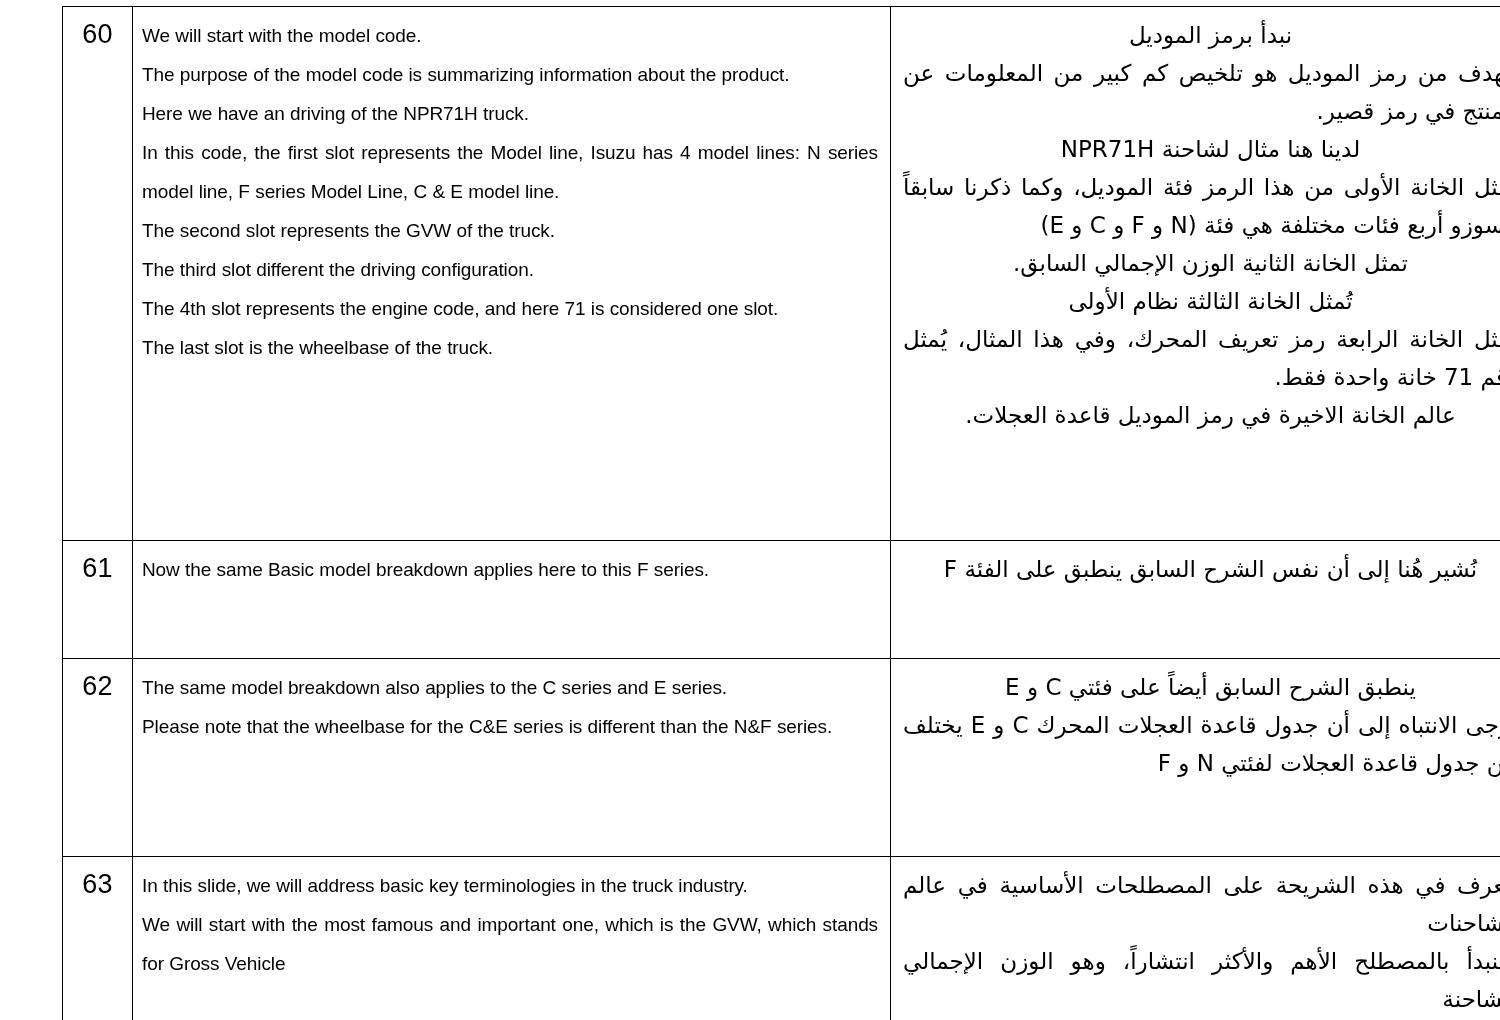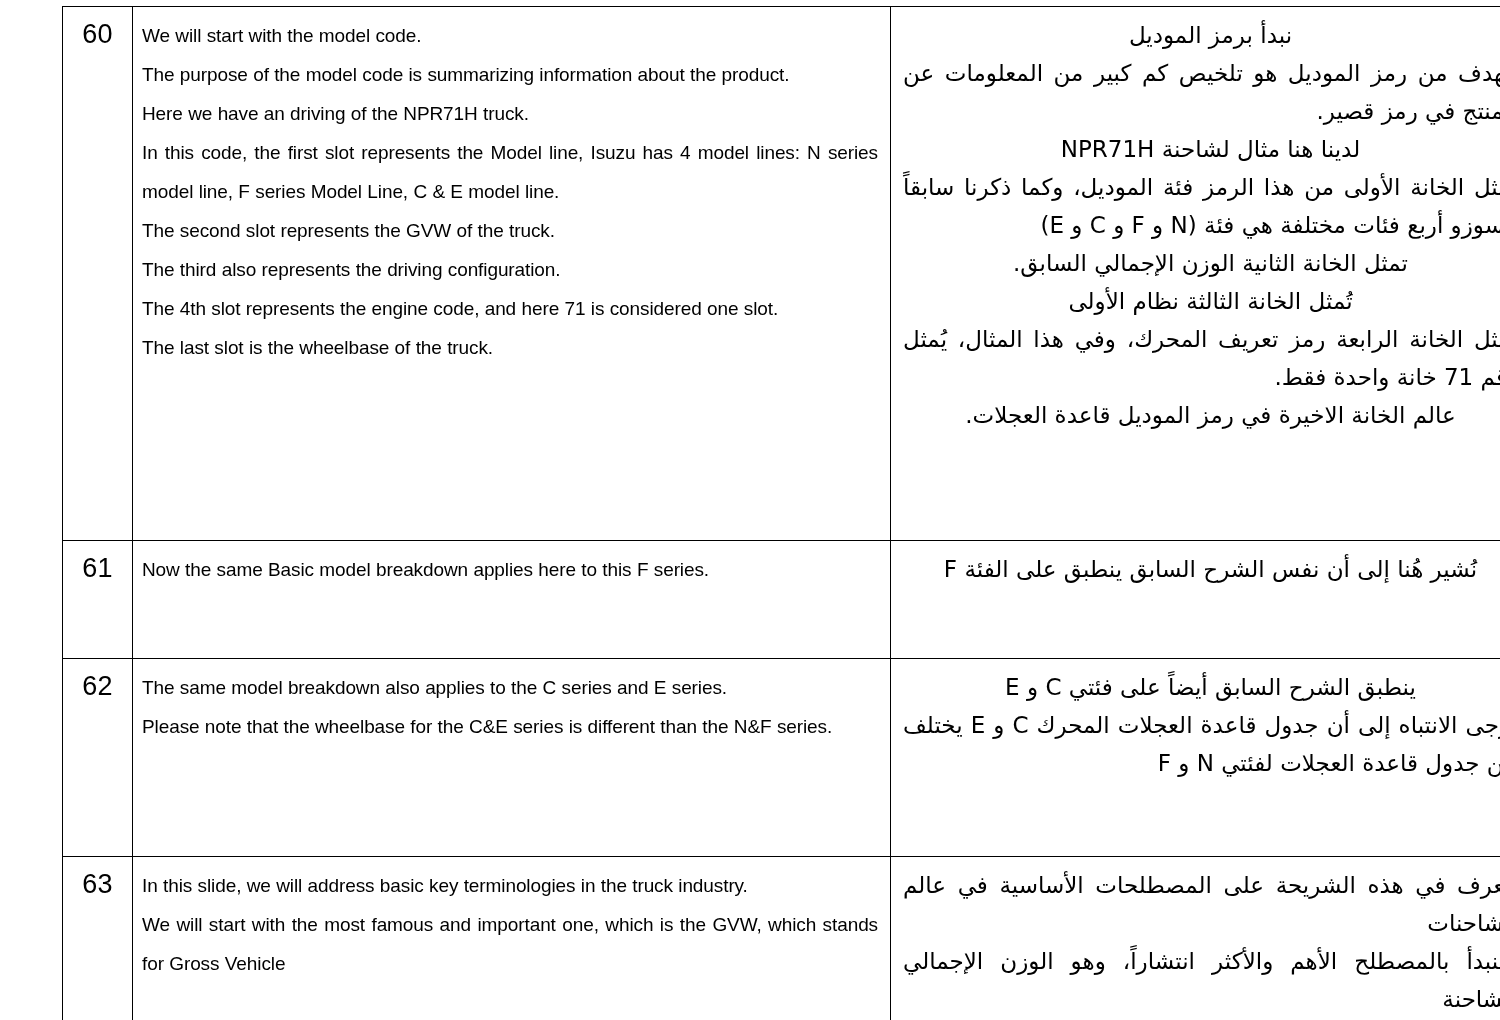--- a/index.html
+++ b/index.html
@@ -121,21 +121,21 @@
         <td class="cell-num">
           <span class="num-text">60</span>
         </td>
         <td class="cell-en">
           <div class="en-block">
             <p>We will start with the model code.</p>
             <p>The purpose of the model code is summarizing information about the product.</p>
             <p>Here we have an driving of the NPR71H truck.</p>
             <p>In this code, the first slot represents the Model line, Isuzu has 4 model lines: N series model line, F series Model Line, C &amp; E model line.</p>
             <p>The second slot represents the GVW of the truck.</p>
-            <p>The third also represents the driving configuration.</p>
+            <p>The third slot different the driving configuration.</p>
             <p>The 4th slot represents the engine code, and here 71 is considered one slot.</p>
             <p>The last slot is the wheelbase of the truck.</p>
           </div>
         </td>
         <td class="cell-ar">
           <div class="ar-block">
             <p class="center-last">نبدأ برمز الموديل</p>
             <p>الهدف من رمز الموديل هو تلخيص كم كبير من المعلومات عن المنتج في رمز قصير.</p>
             <p class="center-last">لدينا هنا مثال لشاحنة NPR71H</p>
             <p>تُمثل الخانة الأولى من هذا الرمز فئة الموديل، وكما ذكرنا سابقاً ايسوزو أربع فئات مختلفة هي فئة (N و F و C و E)</p>

